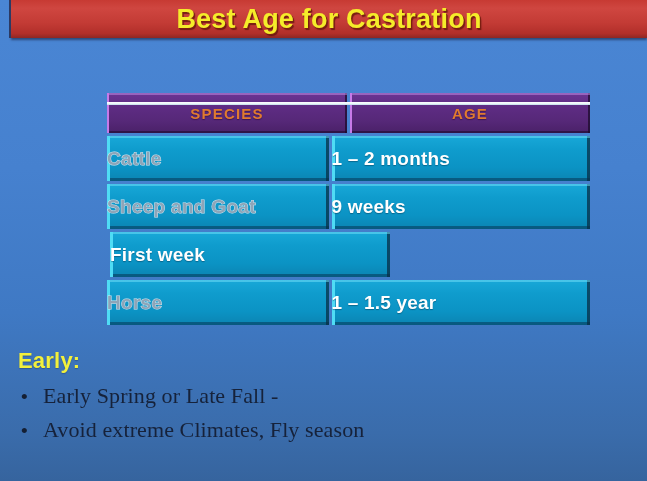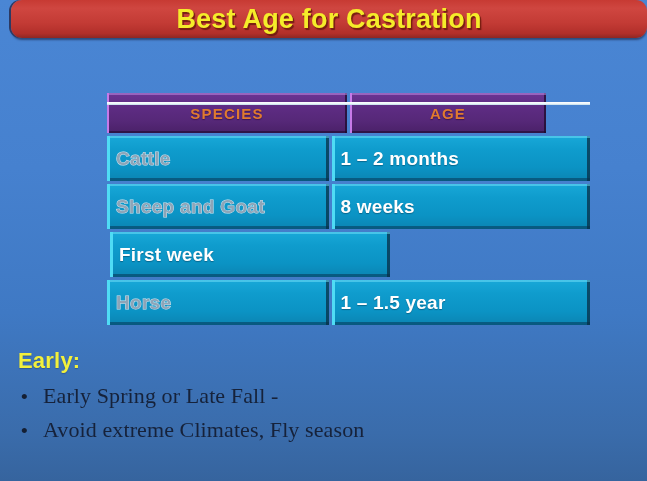--- a/index.html
+++ b/index.html
@@ -26,21 +26,20 @@
     position: absolute;
     left: 11px;
     top: 0px;
     width: 636px;
     height: 38px;
     background: linear-gradient(to bottom, #c73a33 0%, #cf4640 22%, #c33b35 60%, #b22f2a 88%, #8e2723 100%);
     box-shadow: -2px 0 0 0 #2c3a63, 0 2px 2px 0 rgba(20,28,55,0.55);
     display: flex;
     align-items: center;
     justify-content: center;
-    border-radius: 11px;
   }
   #title-text {
     font-size: 27px;
     font-weight: bold;
     color: #f5ec2a;
     letter-spacing: 0.2px;
     text-shadow: 1px 1px 0 #7d1f10, 1.5px 1.5px 1px rgba(70,15,5,0.65);
     white-space: nowrap;
   }
 
@@ -77,21 +76,21 @@
                 inset 0 -2px 0 rgba(25,10,40,0.55);
   }
   .hrow .cell.col-species {
     box-shadow: inset 2px 0 0 #c77ae8,
                 inset 0 2px 0 rgba(190,140,225,0.55),
                 inset -2px 0 0 rgba(25,10,40,0.7),
                 inset 0 -2px 0 rgba(25,10,40,0.55);
   }
   .hrow .cell.col-age {
     margin-left: 3px;
-    width: 196px;
+    width: 240px;
     box-shadow: inset 2px 0 0 #c77ae8,
                 inset 0 2px 0 rgba(190,140,225,0.55),
                 inset -2px 0 0 rgba(25,10,40,0.7),
                 inset 0 -2px 0 rgba(25,10,40,0.55);
   }
   .hdr-text {
     font-size: 15px;
     font-weight: bold;
     color: #e07a2f;
     letter-spacing: 1.2px;
@@ -117,21 +116,21 @@
     align-items: center;
     box-shadow: inset 3px 0 0 #4fdcf5,
                 inset 0 2px 0 rgba(120,225,250,0.5),
                 inset -3px 0 0 rgba(8,45,70,0.75),
                 inset 0 -3px 0 rgba(8,55,85,0.55);
   }
   .drow .cell.col-age {
     margin-left: 3px;
     width: 280px;
   }
-  .cell-pad { padding-left: 9px; }
+  .cell-pad { }
 
   .species-text {
     font-size: 19px;
     font-weight: bold;
     color: #8ea5b8;
     -webkit-text-stroke: 1px #cfe4ef;
     paint-order: stroke fill;
     letter-spacing: 0.3px;
     white-space: nowrap;
   }
@@ -208,21 +207,21 @@
       <div class="cell col-age cell-pad">
         <span class="age-text">1 – 2 months</span>
       </div>
     </div>
 
     <div class="row drow">
       <div class="cell col-species cell-pad">
         <span class="species-text">Sheep and Goat</span>
       </div>
       <div class="cell col-age cell-pad">
-        <span class="age-text">8 weeks</span>
+        <span class="age-text">9 weeks</span>
       </div>
     </div>
 
     <div class="row drow">
       <div class="cell col-age cell-pad">
         <span class="age-text">First week</span>
       </div>
     </div>
 
     <div class="row drow">

